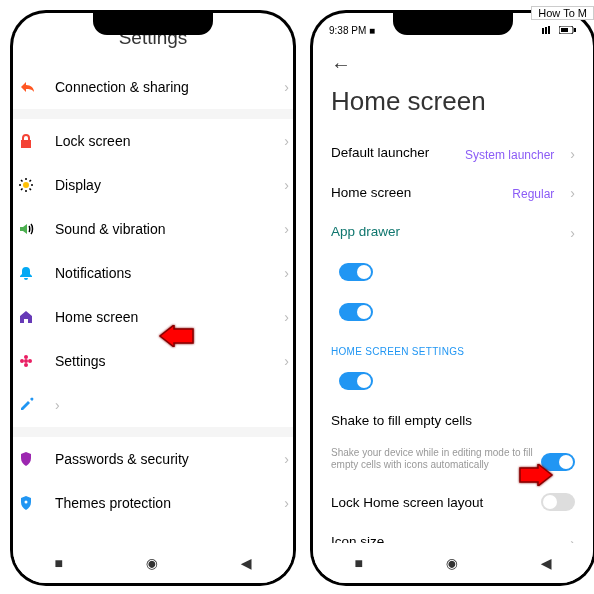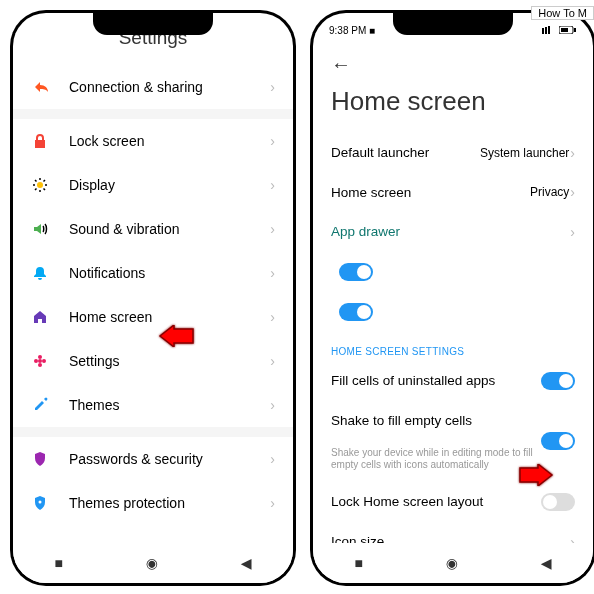--- a/index.html
+++ b/index.html
@@ -3,31 +3,31 @@
 <meta charset="utf-8">
 <style>
 body{margin:0;background:#fff;font-family:-apple-system,Helvetica,Arial,sans-serif;width:594px;height:594px;position:relative}
 .phone{position:absolute;width:280px;height:570px;background:#000;border-radius:36px;padding:3px;top:10px}
 .phone.left{left:10px}.phone.right{left:310px}
 .screen{width:100%;height:100%;background:#fff;border-radius:33px;overflow:hidden;position:relative}
 .notch{position:absolute;top:0;left:50%;transform:translateX(-50%);width:120px;height:22px;background:#000;border-radius:0 0 14px 14px;z-index:10}
 .status{display:flex;justify-content:space-between;align-items:center;padding:6px 16px 0;font-size:10px;color:#000;height:22px}
 .status .r{display:flex;gap:3px;align-items:center}
 .title{text-align:center;font-size:19px;font-weight:400;color:#333;padding:14px 12px 16px}
-.row{display:flex;align-items:center;padding:13px 18px;position:relative}
+.row{display:flex;align-items:center;padding:13px 4px;position:relative}
 .icon{width:18px;height:18px;margin-right:20px;display:flex;align-items:center;justify-content:center}
 .icon svg{width:16px;height:16px}
 .label{flex:1;font-size:14px;color:#000}
 .chev{color:#bbb;font-size:14px}
 .gap{height:10px;background:#f5f5f5}
 .back{padding:10px 18px 6px;font-size:20px;color:#333}
 .htitle{font-size:26px;color:#333;padding:6px 18px 16px;font-weight:400}
-.row2{display:flex;align-items:center;padding:11px 18px;position:relative}
+.row2{display:flex;align-items:flex-end;padding:11px 18px;position:relative}
 .row2 .label{font-size:13.5px;color:#000;flex:1;line-height:1.3}
-.row2 .val{color:#000000;font-size:12px;margin-right:1px}
+.row2 .val{color:#8b5cf6;font-size:12px;margin-right:16px}
 .row2.dis .label{color:#0f766e}
 .sub{font-size:10px;color:#999;line-height:1.2;margin-top:18px}
 .section{font-size:10px;color:#2196f3;padding:14px 18px 4px;letter-spacing:.3px}
 .toggle{width:34px;height:18px;border-radius:9px;position:relative;flex-shrink:0;margin-left:8px}
 .toggle.on{background:#2196f3}.toggle.off{background:#ddd}
 .toggle::after{content:'';position:absolute;width:14px;height:14px;background:#fff;border-radius:50%;top:2px}
 .toggle.on::after{right:2px}.toggle.off::after{left:2px}
 .nav{position:absolute;bottom:0;left:0;right:0;height:40px;display:flex;justify-content:space-around;align-items:center;background:#fff}
 .nav span{color:#333;font-size:14px}
 .arrow{position:absolute;pointer-events:none}
@@ -116,21 +116,20 @@
           </span>
     <span class="label">Settings</span>
     <span class="chev">›</span>
   </div>
         <div class="row">
     <span class="icon">
             <svg viewBox="0 0 16 16" fill="#2196f3">
               <path d="M3 11l7-7 2 2-7 7H3zm9-9l2 2 1-1a1.4 1.4 0 00-2-2z"></path>
             </svg>
           </span>
-    <span class="label">Themes</span>
     <span class="chev">›</span>
   </div>
       </div>
 <div class="gap"></div>
 <div id="g3">
         <div class="row">
     <span class="icon">
             <svg viewBox="0 0 16 16" fill="#9c27b0">
               <path d="M8 1l5 2v4c0 4-2 6-5 8-3-2-5-4-5-8V3z"></path>
             </svg>
@@ -186,38 +185,37 @@
 <div class="htitle">Home screen</div>
 
 <div id="r1">
         <div class="row2">
     <div class="label">Default launcher</div>
     <span class="val">System launcher</span>
           <span class="chev">›</span>
   </div>
         <div class="row2">
     <div class="label">Home screen</div>
-    <span class="val">Privacy</span>
+    <span class="val">Regular</span>
           <span class="chev">›</span>
   </div>
         <div class="row2 dis">
     <div class="label">App drawer</div>
     <span class="chev">›</span>
   </div>
         <div class="row2">
     <div class="toggle on"></div>
   </div>
         <div class="row2">
     <div class="toggle on"></div>
   </div>
       </div>
 <div class="section">HOME SCREEN SETTINGS</div>
 <div id="r2">
         <div class="row2">
-    <div class="label">Fill cells of uninstalled apps</div>
     <div class="toggle on"></div>
   </div>
         <div class="row2">
     <div class="label">Shake to fill empty cells<div class="sub">Shake your device while in editing mode to fill empty cells with icons automatically</div></div>
     <div class="toggle on"></div>
   </div>
         <div class="row2">
     <div class="label">Lock Home screen layout</div>
     <div class="toggle off"></div>
   </div>

